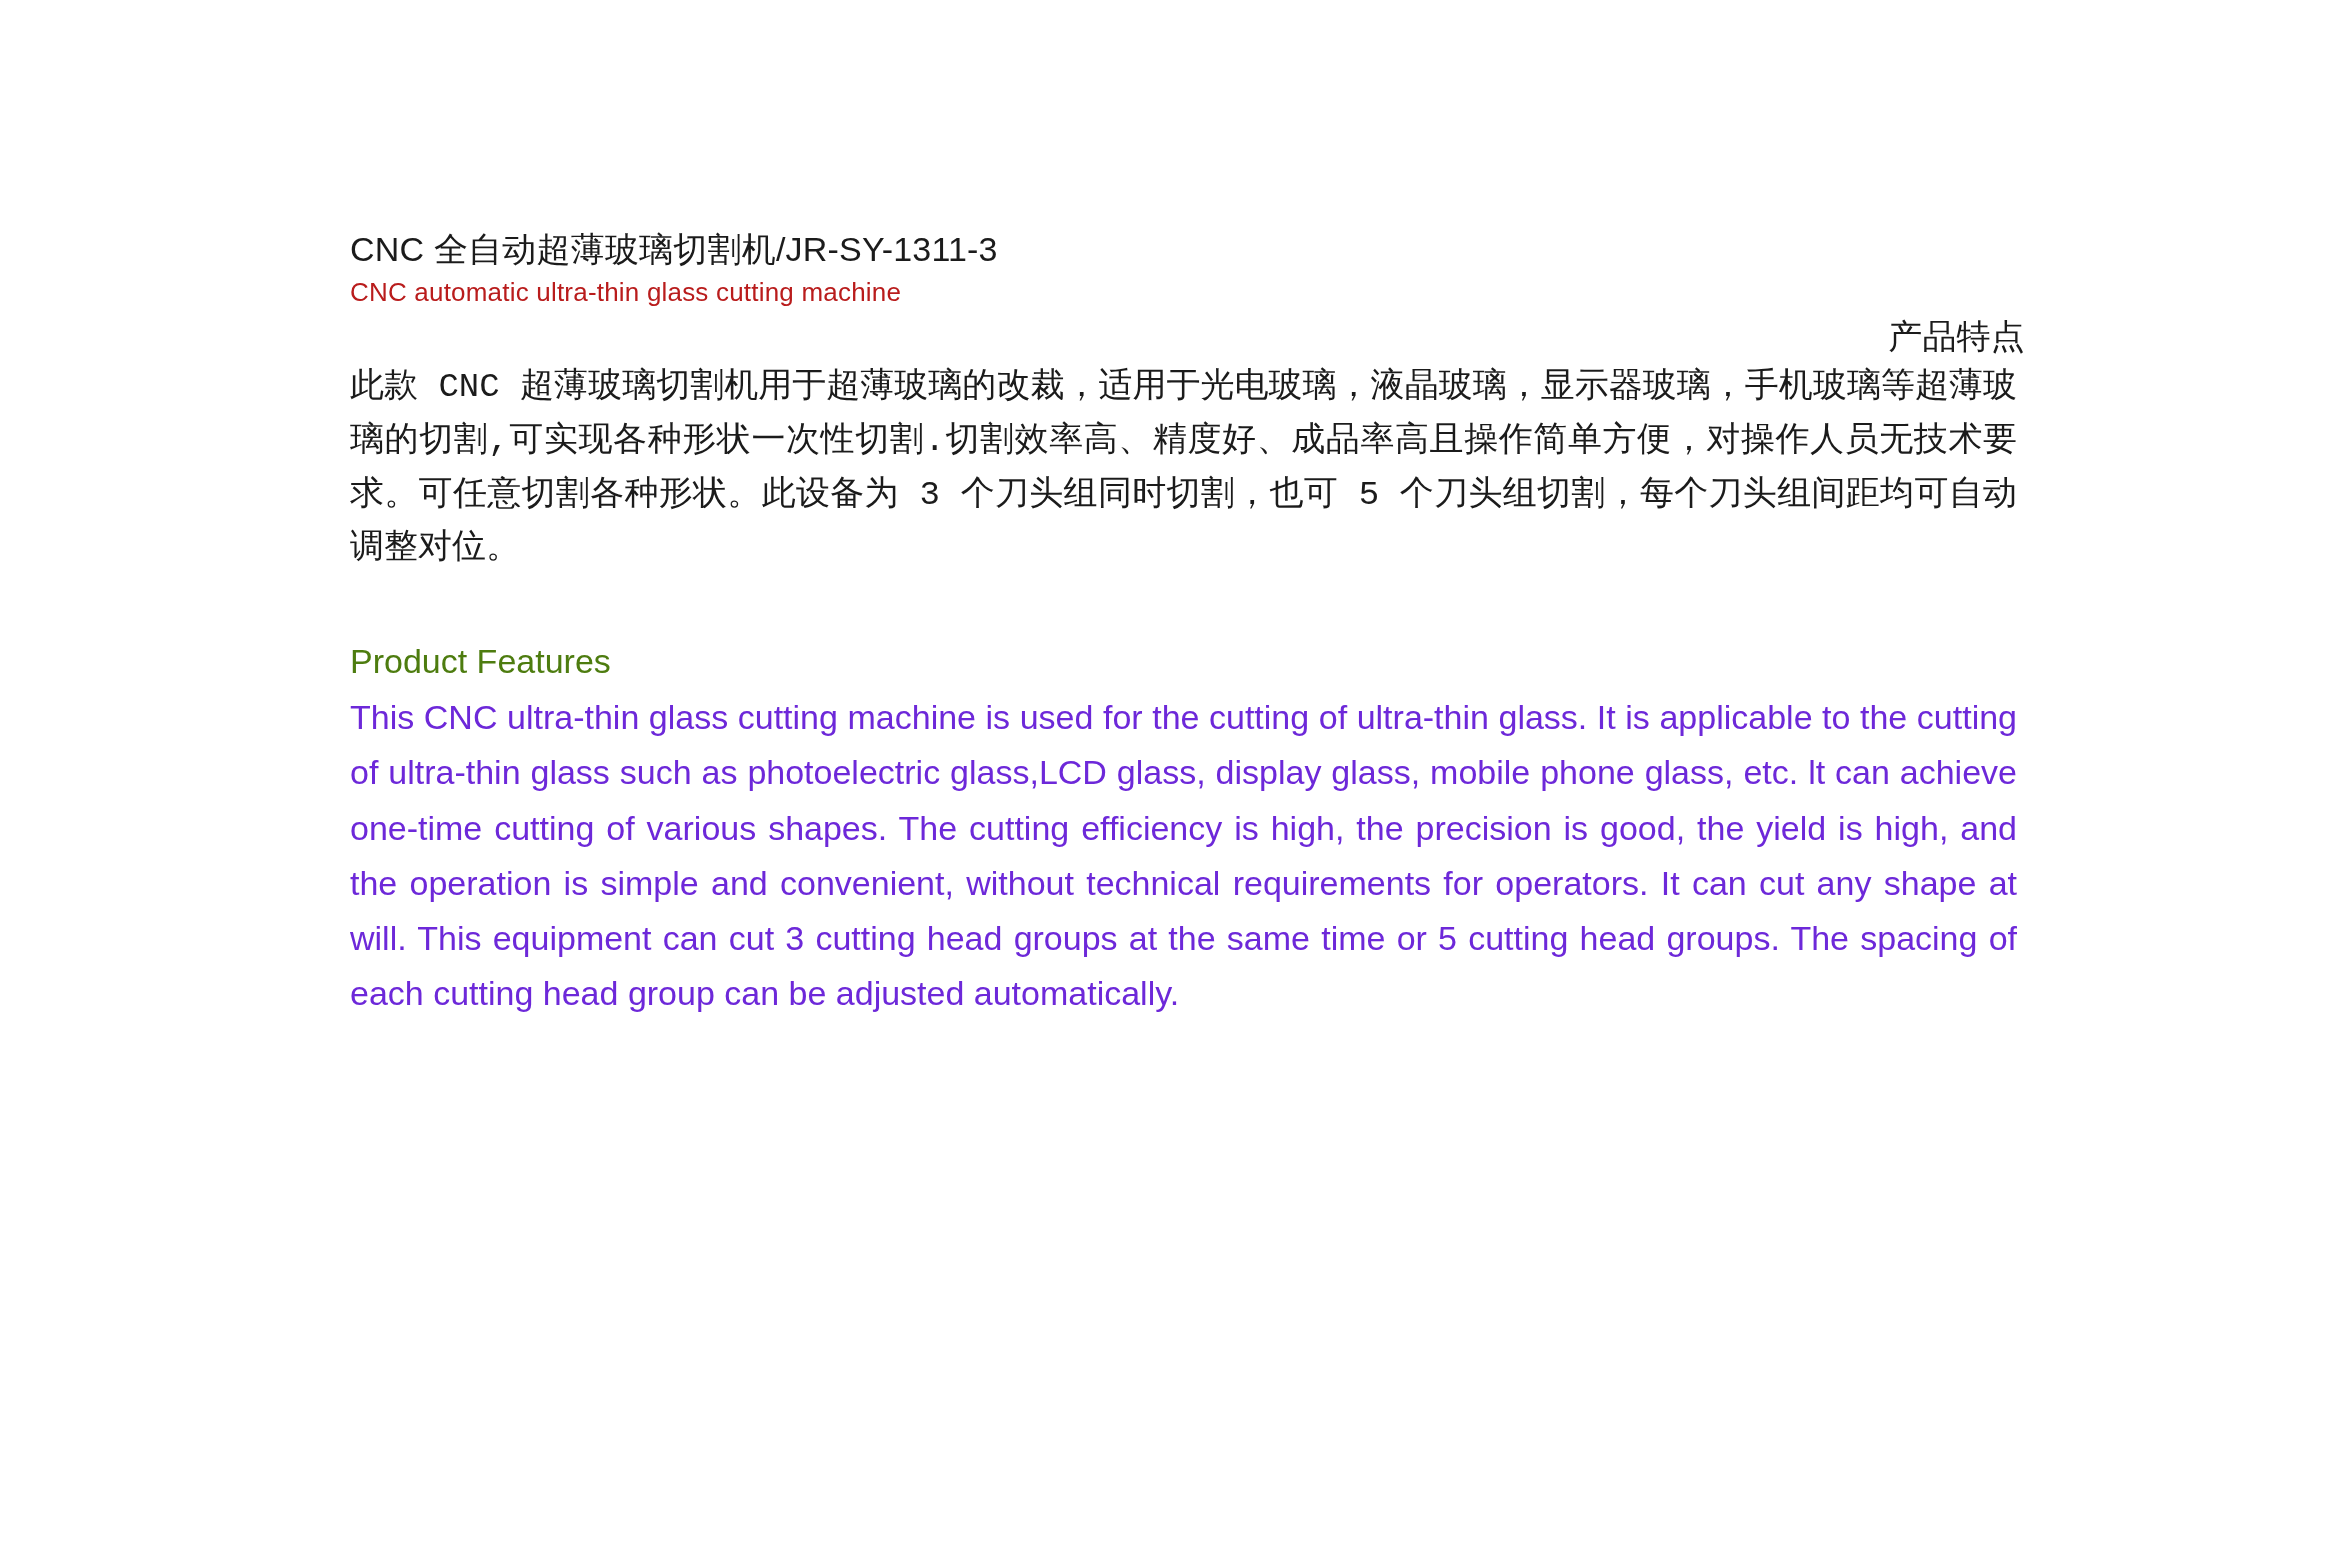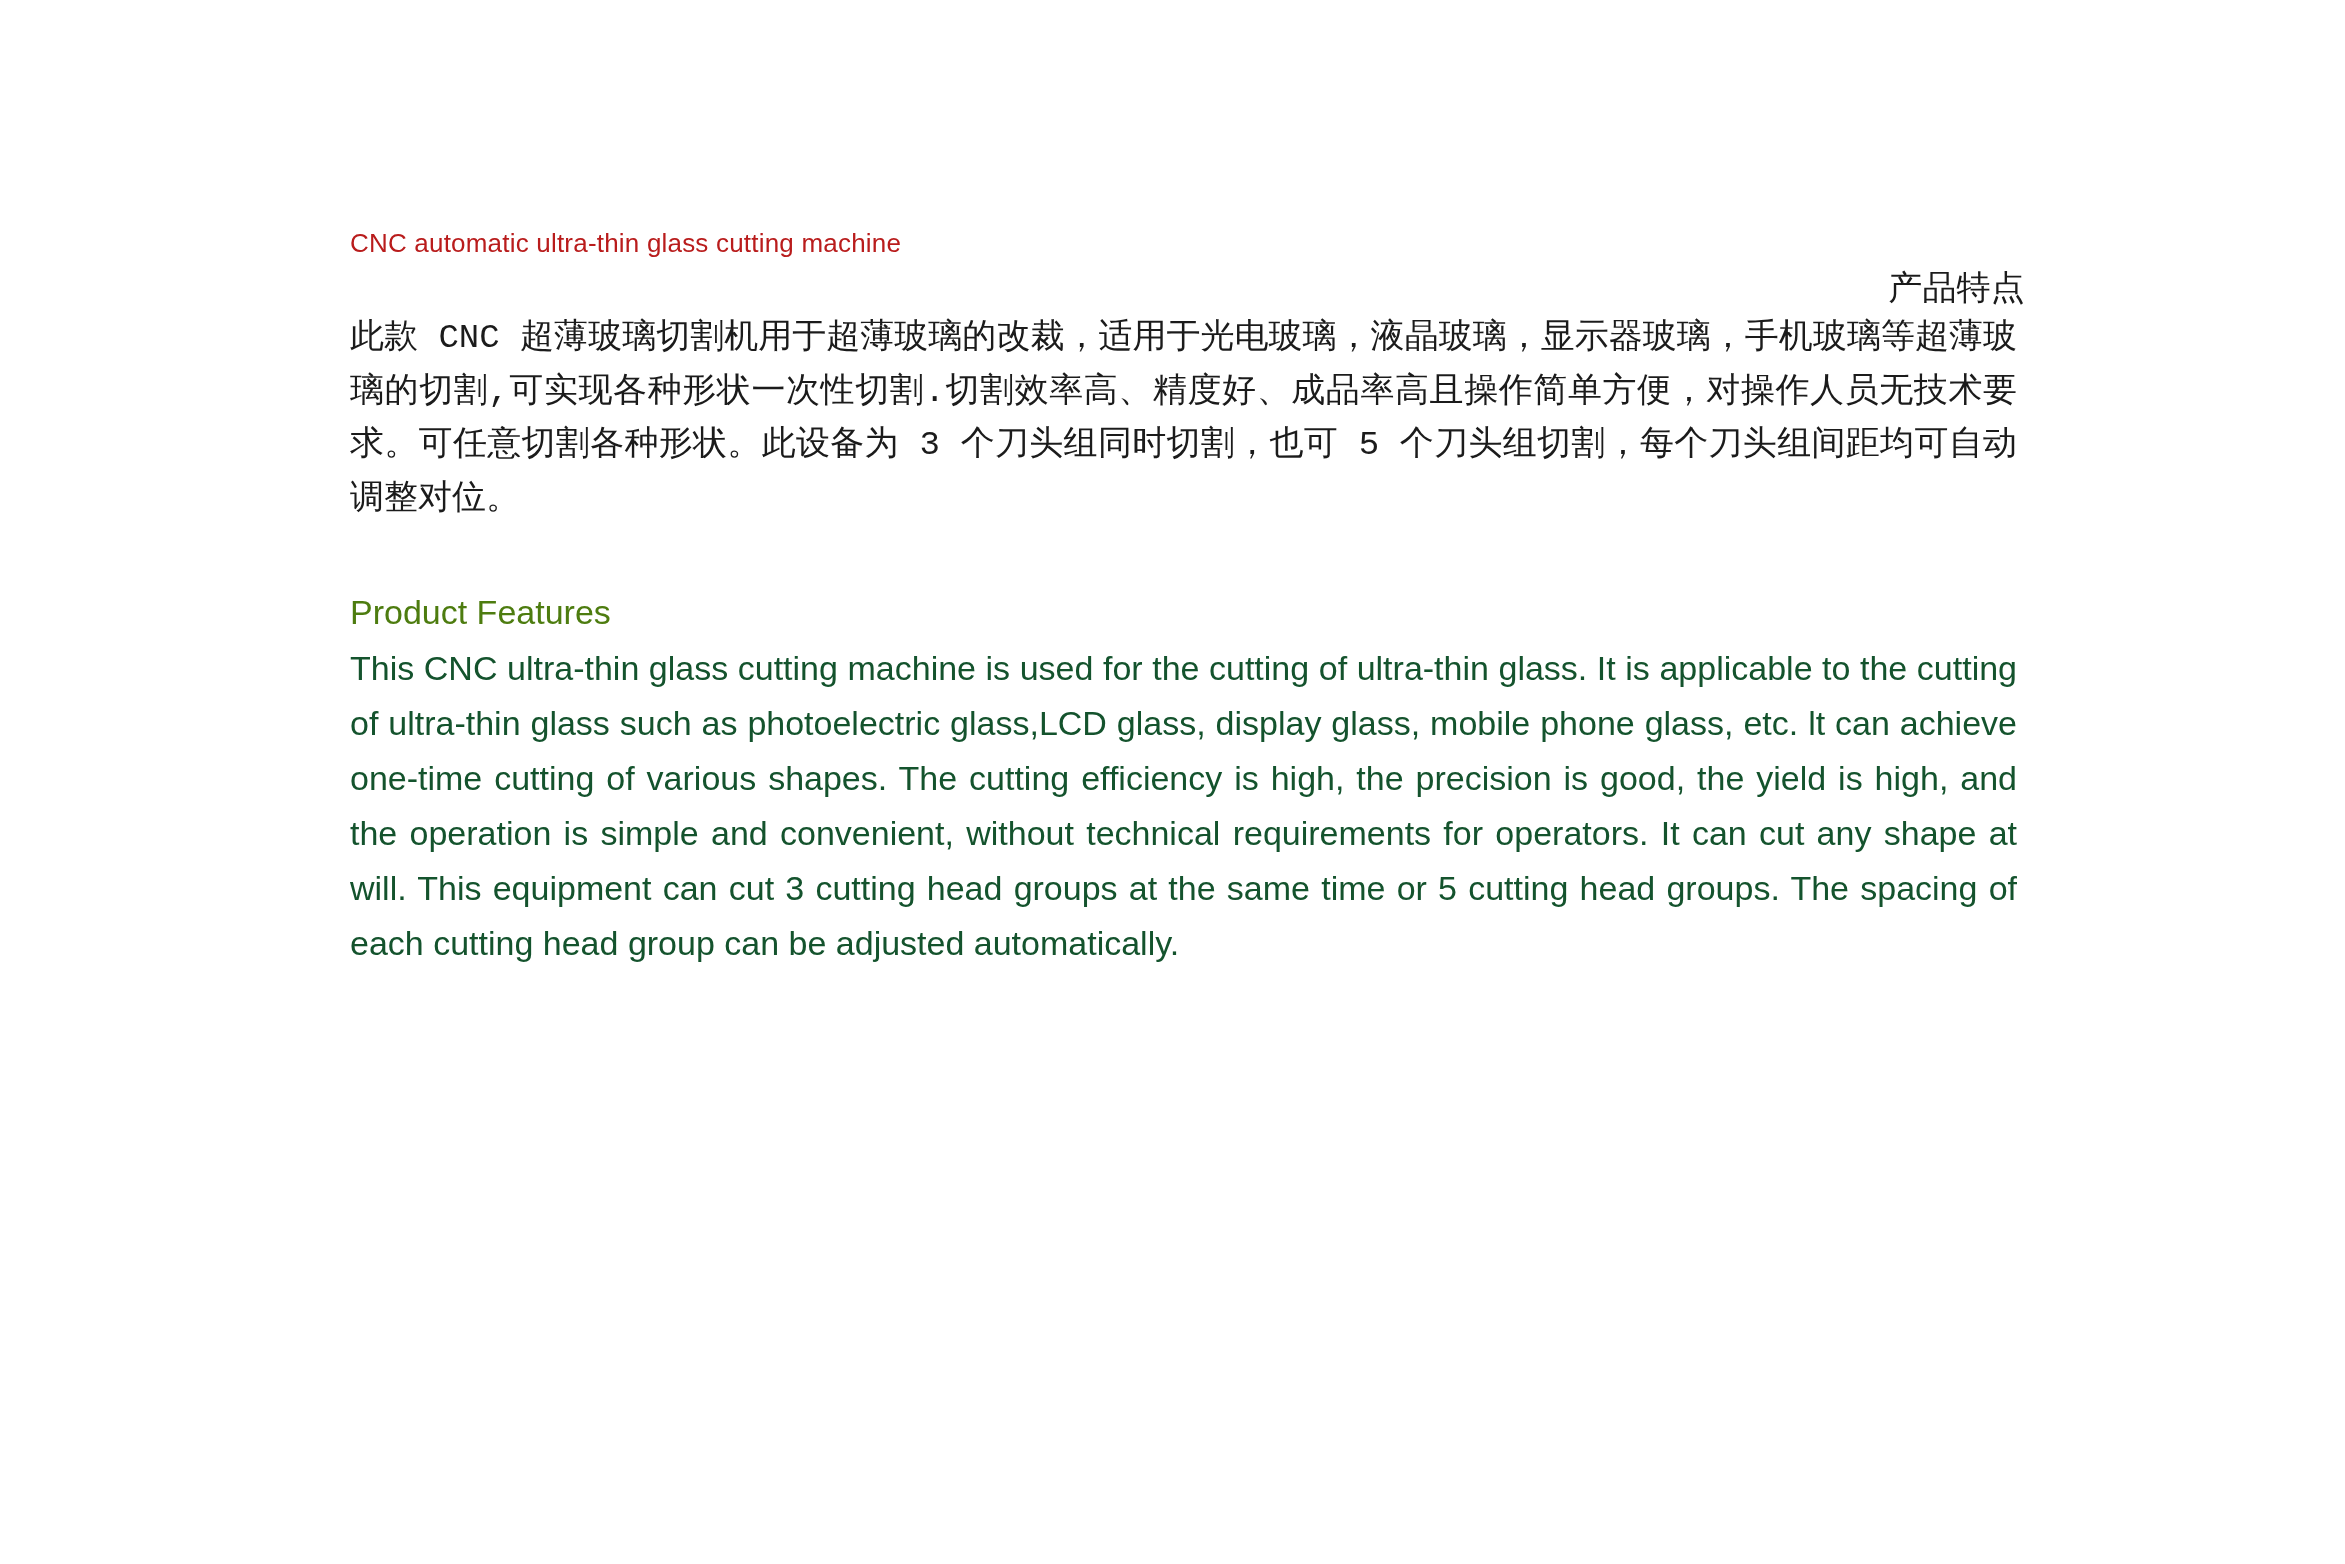--- a/index.html
+++ b/index.html
@@ -64,32 +64,33 @@
   }
   .heading-en {
     font-size: 34px;
     line-height: 1.45;
     color: #4d7c0f;
     margin: 0 0 3.9px 0;
   }
   .para-en {
     font-size: 34px;
     line-height: 1.62;
-    color: #14532d;
+    color: #6d28d9;
     text-align: justify;
     width: 1667px;
     margin: 0;
   }
 </style>
 </head>
 <body>
 
 <div class="page">
   <div class="doc-body">
 
+    <div class="line-cn-title">CNC 全自动超薄玻璃切割机/JR-SY-1311-3</div>
 
     <div class="line-en-title">CNC automatic ultra-thin glass cutting machine</div>
 
     <div class="line-cn-sub">产品特点</div>
 
     <p class="para-cn">此款 CNC 超薄玻璃切割机用于超薄玻璃的改裁，适用于光电玻璃，液晶玻璃，显示器玻璃，手机玻璃等超薄玻璃的切割,可实现各种形状一次性切割.切割效率高、精度好、成品率高且操作简单方便，对操作人员无技术要求。可任意切割各种形状。此设备为 3 个刀头组同时切割，也可 5 个刀头组切割，每个刀头组间距均可自动调整对位。</p>
 
     <div class="spacer"></div>
 
     <div class="heading-en">Product Features</div>

